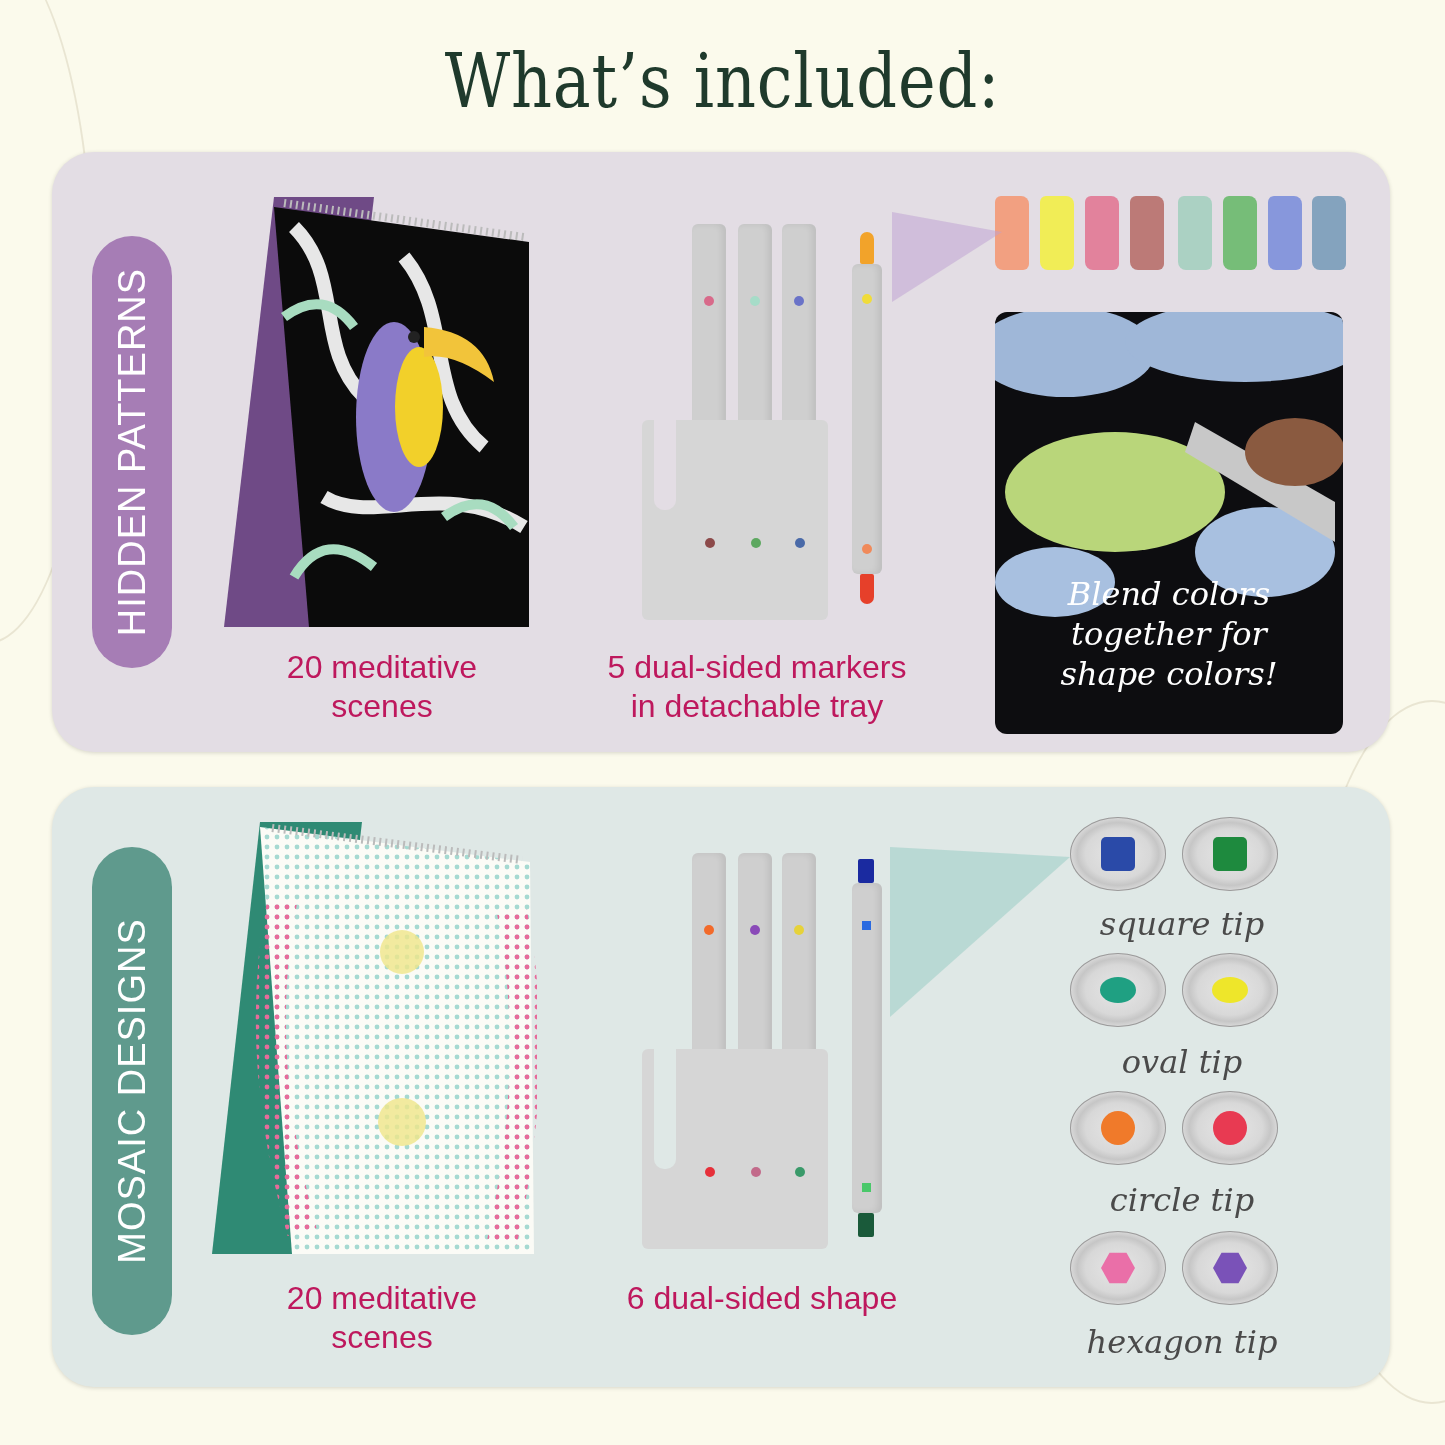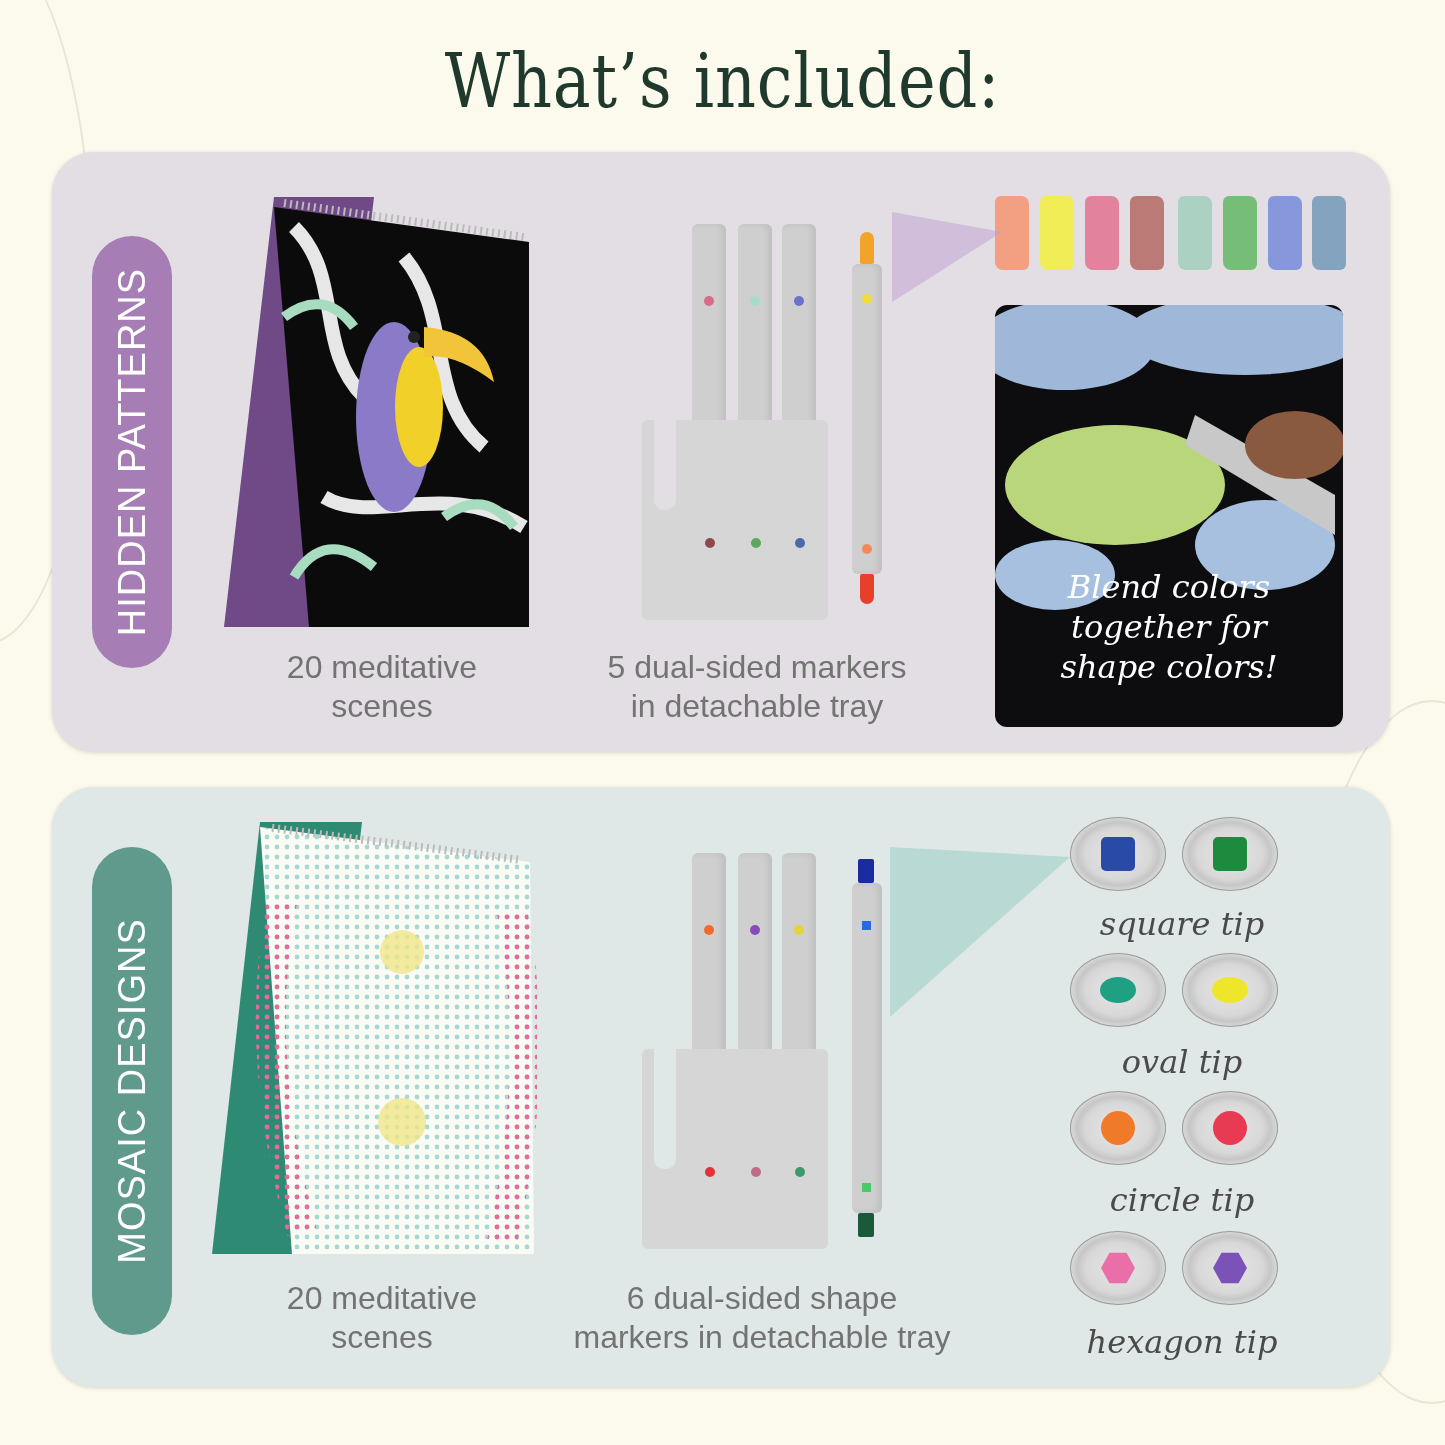--- a/index.html
+++ b/index.html
@@ -6,26 +6,26 @@
   body{width:1445px;height:1445px;background:#fbfaec;position:relative;overflow:hidden;font-family:"Liberation Sans",sans-serif;}
   .bgline{position:absolute;border:2px solid rgba(210,205,180,0.45);border-radius:50%;}
   .title{position:absolute;left:0;top:38px;width:1445px;text-align:center;font-family:"DejaVu Serif","Liberation Serif",serif;font-size:74px;color:#1f3a2c;letter-spacing:1px;transform:scaleX(0.86);transform-origin:center;}
   .panel{position:absolute;left:52px;width:1338px;border-radius:42px;box-shadow:0 1px 4px rgba(0,0,0,0.15);}
   .panel.hp{top:152px;height:600px;background:#e3dde4;}
   .panel.md{top:787px;height:600px;background:#dfe8e6;}
   .pill{position:absolute;left:40px;width:80px;border-radius:40px;}
   .pill span{position:absolute;left:50%;top:50%;white-space:nowrap;color:#fff;font-size:38px;letter-spacing:1px;transform:translate(-50%,-50%) rotate(-90deg);}
   .hp .pill{top:84px;height:432px;background:#a67db5;}
   .md .pill{top:60px;height:488px;background:#5f9a8d;}
-  .caption{position:absolute;text-align:center;color:#737373;font-size:32px;line-height:39px;}
+  .caption{position:absolute;text-align:center;color:#be185d;font-size:32px;line-height:39px;}
   .pad{position:absolute;}
   .marker{position:absolute;background:#cfcfcf;border-radius:6px;box-shadow:inset -4px 0 6px rgba(0,0,0,0.08);}
   .dot{position:absolute;width:10px;height:10px;border-radius:50%;}
   .tray{position:absolute;background:#d6d6d6;border-radius:6px;}
-  .blend{position:absolute;left:943px;top:153px;width:348px;height:422px;background:#0d0d10;border-radius:12px;overflow:hidden;}
+  .blend{position:absolute;left:943px;top:160px;width:348px;height:422px;background:#0d0d10;border-radius:12px;overflow:hidden;}
   .blend .txt{position:absolute;left:0;right:0;bottom:40px;text-align:center;color:#fff;font-family:"DejaVu Serif",serif;font-style:italic;font-size:32px;line-height:40px;}
   .swatch{position:absolute;top:44px;width:34px;height:74px;border-radius:6px 8px 6px 8px;opacity:0.92;}
   .tip-group{position:absolute;}
   .tip{position:absolute;width:96px;height:74px;border-radius:50%;background:radial-gradient(ellipse at center,#e6e6e6 0,#d8d8d8 48%,#c6c6c6 60%,#ddd 72%,#bdbdbd 100%);box-shadow:0 0 0 1px #9a9a9a inset;}
   .tip .core{position:absolute;left:50%;top:50%;width:34px;height:34px;transform:translate(-50%,-50%);}
   .tiplabel{position:absolute;width:240px;text-align:center;font-family:"DejaVu Serif",serif;font-style:italic;color:#4a4a4a;font-size:32px;}
 </style>
 </head>
 <body>
 
@@ -166,21 +166,20 @@
     <div class="marker" style="left:210px;top:30px;width:30px;height:330px;">
       <div style="position:absolute;left:10px;top:38px;width:9px;height:9px;background:#2a6ae0;"></div>
       <div style="position:absolute;left:10px;top:300px;width:9px;height:9px;background:#4ac86a;"></div>
     </div>
     <div style="position:absolute;left:216px;top:6px;width:16px;height:24px;background:#1a2aa0;border-radius:2px;"></div>
     <div style="position:absolute;left:216px;top:360px;width:16px;height:24px;background:#1a5a3a;border-radius:2px;"></div>
   </div>
   <div style="position:absolute;left:838px;top:60px;width:0;height:0;border-top:10px solid transparent;border-bottom:160px solid transparent;border-left:180px solid rgba(140,200,190,0.45);"></div>
   <div class="caption" style="left:470px;top:492px;width:480px;">
     <div>6 dual-sided shape</div>
-    <div>markers in detachable tray</div>
   </div>
 
   <div class="tip-group" style="left:1010px;top:30px;width:240px;height:560px;">
     <div class="tip" style="left:8px;top:0;">
         <div class="core" style="background:#2a4aa8;border-radius:5px;"></div>
       </div>
     <div class="tip" style="left:120px;top:0;">
         <div class="core" style="background:#1e8a3e;border-radius:5px;"></div>
       </div>
     <div class="tiplabel" style="left:0;top:88px;">square tip</div>

